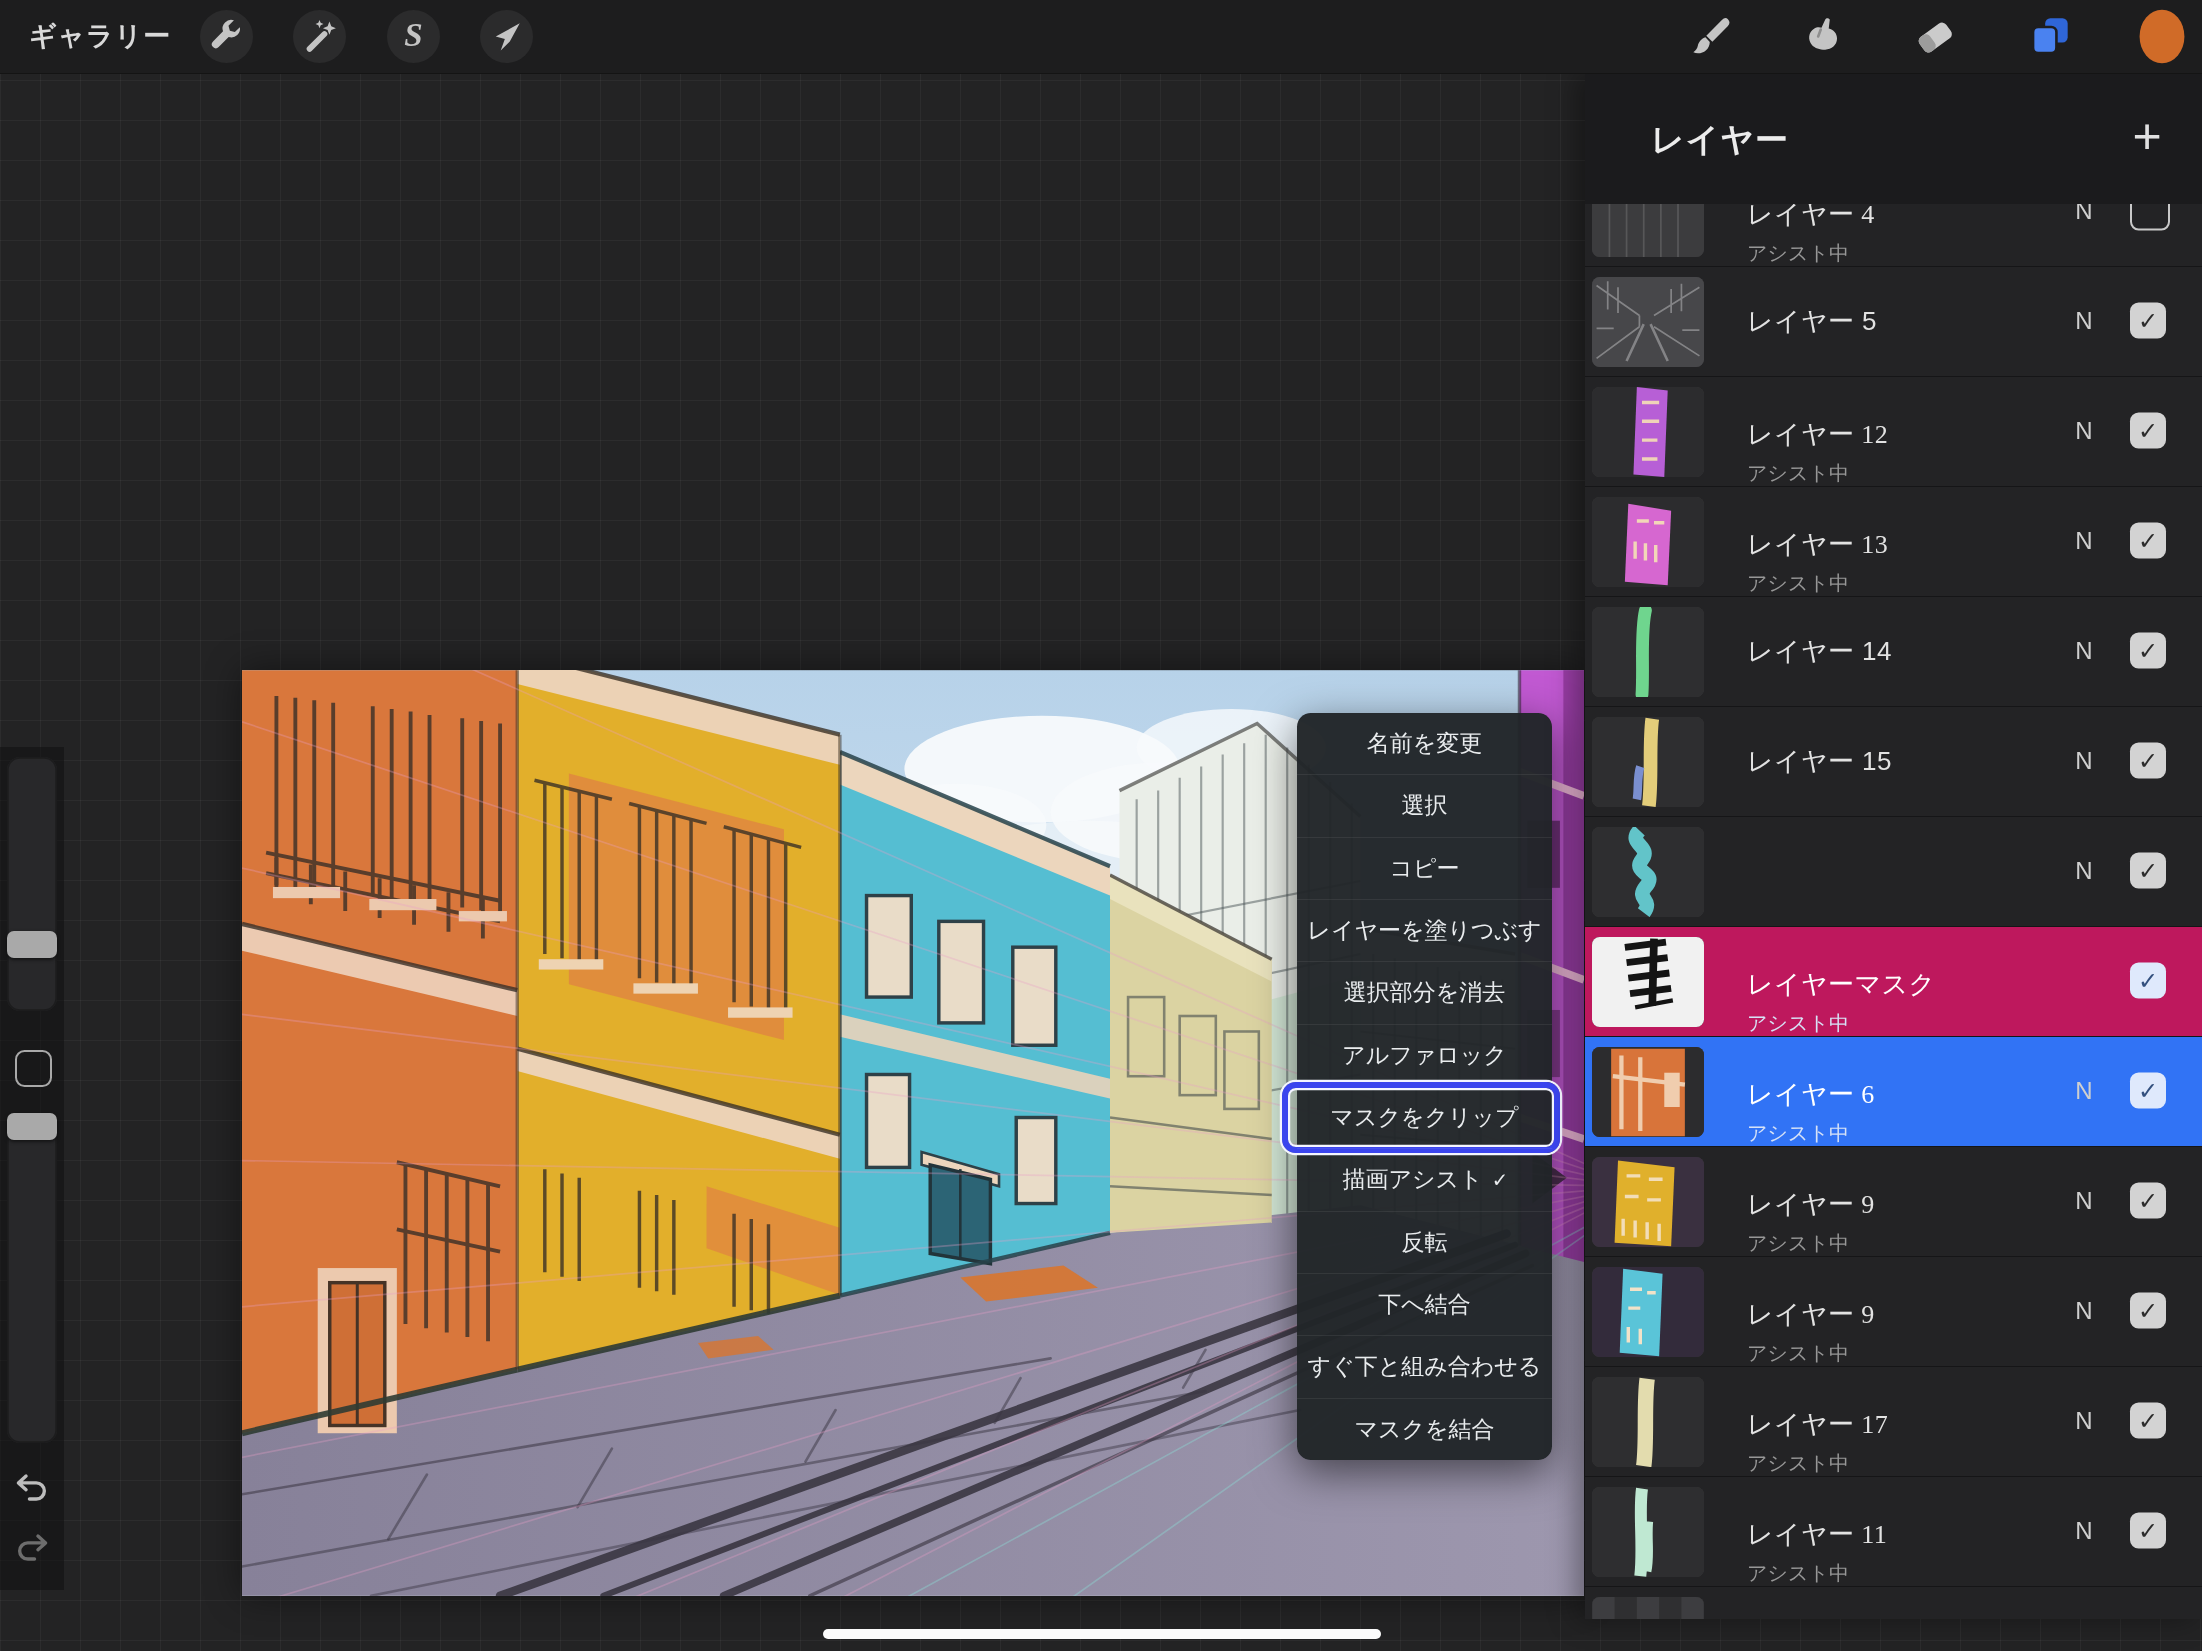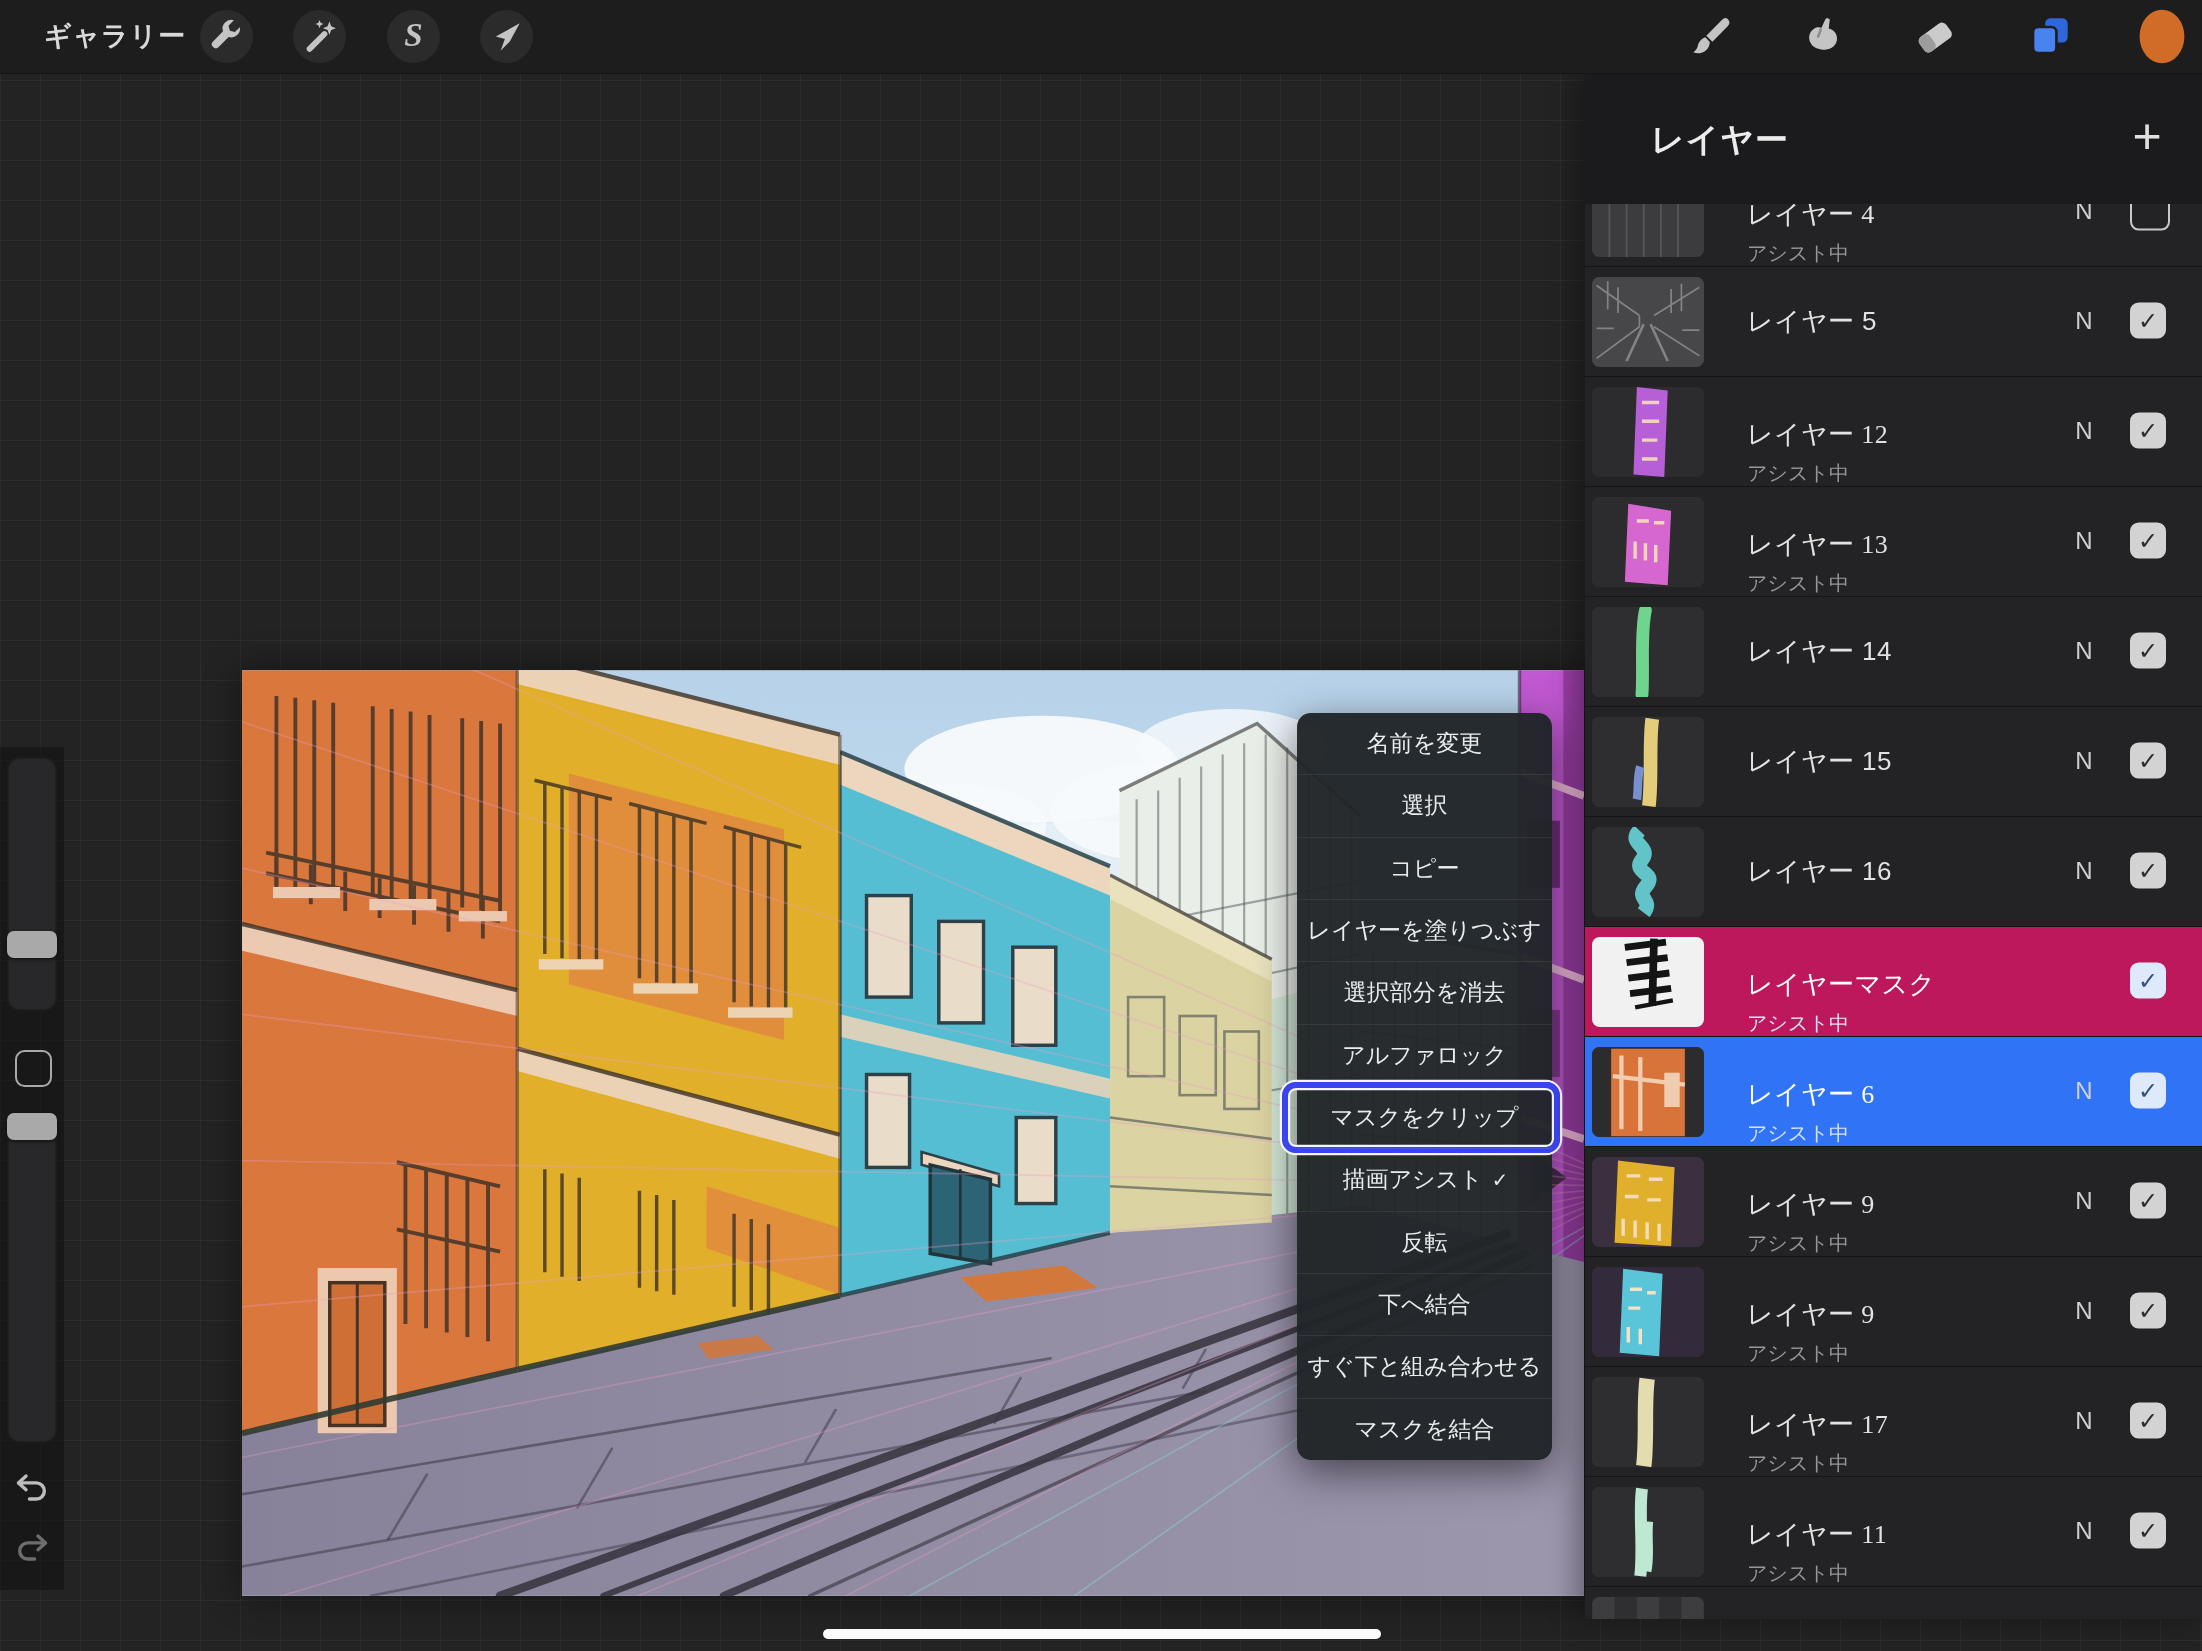--- a/index.html
+++ b/index.html
@@ -4,21 +4,21 @@
 <style>
   html,body{margin:0;padding:0;background:#161616;}
   #screen{position:relative;width:2203px;height:1651px;overflow:hidden;
     background-color:#232324;
     background-image:linear-gradient(rgba(255,255,255,.045) 0.9px,transparent 0.9px),
                      linear-gradient(90deg,rgba(255,255,255,.045) 0.9px,transparent 0.9px);
     background-size:40px 40px;
     font-family:"Liberation Sans","DejaVu Sans",sans-serif;color:#e6e6e6;}
   
   .topbar{position:absolute;left:0;top:0;width:2203px;height:73px;background:#1d1d1e;border-bottom:0.9px solid #141414;z-index:40;}
-  .gallery{position:absolute;left:29px;top:0;height:73px;line-height:73px;font-size:27px;font-weight:600;color:#d9d9d9;letter-spacing:0.9px;margin-left:15px;}
+  .gallery{position:absolute;left:29px;top:0;height:73px;line-height:73px;font-size:27px;font-weight:600;color:#d9d9d9;letter-spacing:0.9px;}
   .toolcircle{position:absolute;top:9.5px;width:53px;height:53px;border-radius:50%;background:#2b2b2c;display:flex;align-items:center;justify-content:center;}
   .righttool{position:absolute;top:9.5px;width:53px;height:53px;display:flex;align-items:center;justify-content:center;}
   
   .sidebar{position:absolute;left:0;top:747px;width:64px;height:843px;background:rgba(16,16,16,.55);z-index:30;}
   .slider{position:absolute;left:6.9px;width:50px;background:#28282a;border-radius:13px;box-shadow:inset 0 0 0 1.7px #1c1c1d;}
   .handle{position:absolute;left:6.9px;width:50px;height:27px;background:#a9a9a9;border-radius:6.9px;box-shadow:0 1.7px 3.4px rgba(0,0,0,.5);}
   .modbtn{position:absolute;left:14.6px;top:303px;width:33px;height:33px;border:2.6px solid #a9a9a9;border-radius:9.5px;background:transparent;}
   .histbtn{position:absolute;left:12px;width:40px;height:40px;display:flex;align-items:center;justify-content:center;}
   
   .canvas{position:absolute;left:242px;top:670px;width:1342px;height:926px;box-shadow:0 0 34px rgba(0,0,0,.45);z-index:5;}
@@ -426,24 +426,20 @@
        <div class="lname">レイヤー 15</div>
 
      </div>
           <div class="lblend">N</div>
           <div class="lcheck ">✓</div>
         </div>
         <div class="lrow">
           <div class="thumb"><svg width="112" height="90" viewBox="0 0 130 105" style="background:#2e2e30">
               <path d="M55 4 C40 20 70 22 58 38 C45 55 78 52 62 70 C50 85 72 84 60 100" stroke="#62c4c9" stroke-width="17" fill="none"></path>
             </svg></div>
-          <div class="lmeta">
-       <div class="lname">レイヤー 16</div>
-
-     </div>
           <div class="lblend">N</div>
           <div class="lcheck ">✓</div>
         </div>
         <div class="lrow assist sel-mask">
           <div class="thumb"><svg width="112" height="90" viewBox="0 0 130 105" style="background:#f1f1f1">
               <g stroke="#141414" stroke-width="8">
                 <path d="M38 12 L86 6 M40 30 L88 24 M42 48 L90 42 M44 66 L92 60"></path>
                 <path d="M72 2 L70 80" stroke-width="9"></path>
                 <path d="M50 82 L94 74" stroke-width="5"></path>
               </g>

